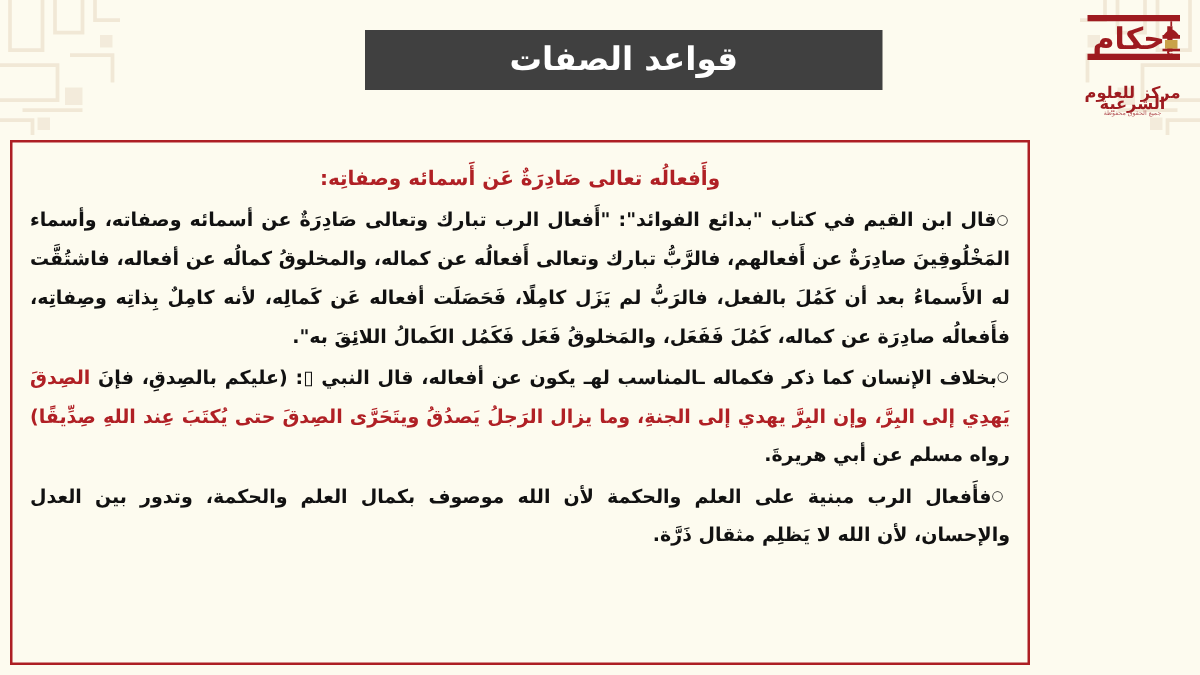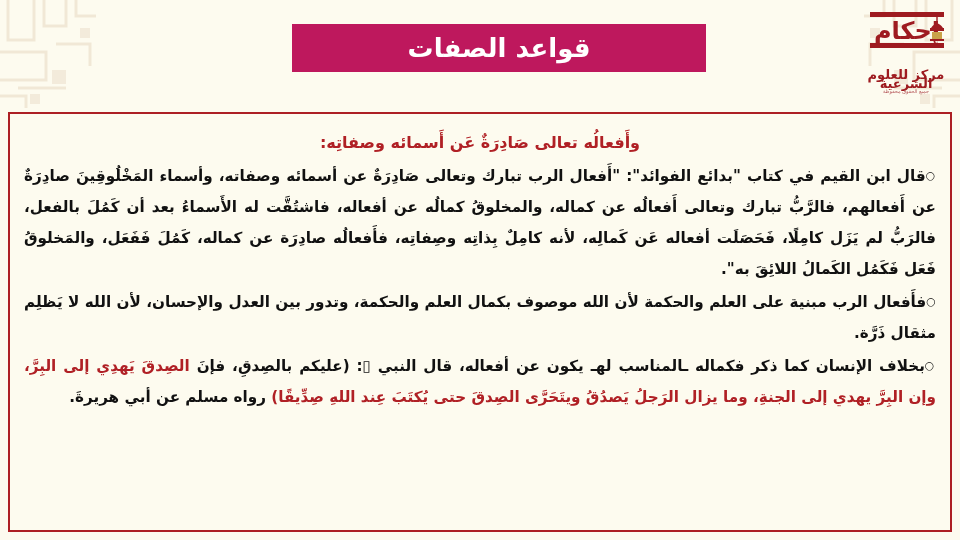--- a/index.html
+++ b/index.html
@@ -32,21 +32,21 @@
     position: absolute;
     top: 0; left: 0; right: 0;
     height: 108px;
   }
   .title-banner {
     position: absolute;
     left: 292px;
     top: 24px;
     width: 414px;
     height: 48px;
-    background: #be185d;
+    background: #404040;
     display: flex;
     align-items: center;
     justify-content: center;
   }
   .title-text {
     color: #ffffff;
     font-size: 26px;
     font-weight: bold;
     letter-spacing: 0px;
     line-height: 1;
@@ -109,21 +109,21 @@
     font-size: 5px;
     line-height: 7px;
     letter-spacing: 1px;
   }
 
   
   .content-frame {
     position: absolute;
     left: 8px;
     top: 112px;
-    width: 944px;
+    width: 816px;
     height: 420px;
     border: 2px solid #ad1f24;
     background: #fdfbef;
     box-sizing: border-box;
     padding: 14px 14px 8px 14px;
   }
 
   .body-text {
     direction: rtl;
     text-align: justify;
@@ -222,22 +222,22 @@
 
   <div class="heading-line">وأَفعالُه تعالى صَادِرَةٌ عَن أَسمائه وصفاتِه:</div>
 
   <div class="body-text">
 
     <p class="bullet-item">
       <span class="bullet-mark">○</span><span>قال ابن القيم في كتاب "بدائع الفوائد": "أَفعال الرب تبارك وتعالى صَادِرَةٌ عن أسمائه وصفاته، وأسماء المَخْلُوقِينَ صادِرَةٌ عن أَفعالهم، فالرَّبُّ تبارك وتعالى أَفعالُه عن كماله، والمخلوقُ كمالُه عن أفعاله، فاشتُقَّت له الأَسماءُ بعد أن كَمُلَ بالفعل، فالرَبُّ لم يَزَل كامِلًا، فَحَصَلَت أفعاله عَن كَمالِه، لأنه كامِلٌ بِذاتِه وصِفاتِه، فأَفعالُه صادِرَة عن كماله، كَمُلَ فَفَعَل، والمَخلوقُ فَعَل فَكَمُل الكَمالُ اللائِقَ به".</span>
     </p>
 
     <p class="bullet-item">
-      <span class="bullet-mark">○</span><span>فأَفعال الرب مبنية على العلم والحكمة لأن الله موصوف بكمال العلم والحكمة، وتدور بين العدل والإحسان، لأن الله لا يَظلِم مثقال ذَرَّة.</span>
-    </p>
-
-    <p class="bullet-item">
       <span class="bullet-mark">○</span><span>بخلاف الإنسان كما ذكر فكماله ـالمناسب لهـ يكون عن أفعاله، قال النبي </span><span>▯</span><span>: (عليكم بالصِدقِ، فإنَ</span>
       <span class="hadith-red">الصِدقَ يَهدِي إلى البِرَّ، وإن البِرَّ يهدي إلى الجنةِ، وما يزال الرَجلُ يَصدُقُ ويتَحَرَّى الصِدقَ حتى يُكتَبَ عِند اللهِ صِدِّيقًا)</span><span> رواه مسلم عن أبي هريرةَ.</span>
     </p>
 
+    <p class="bullet-item">
+      <span class="bullet-mark">○</span><span>فأَفعال الرب مبنية على العلم والحكمة لأن الله موصوف بكمال العلم والحكمة، وتدور بين العدل والإحسان، لأن الله لا يَظلِم مثقال ذَرَّة.</span>
+    </p>
+
   </div>
 </div>
 
 </body></html>

